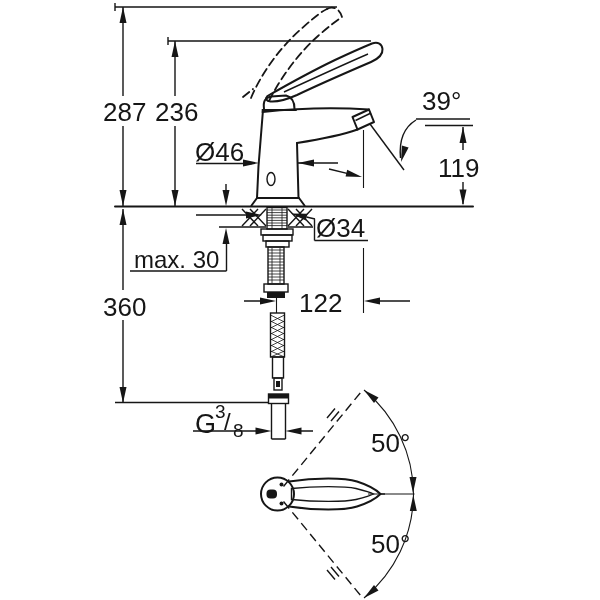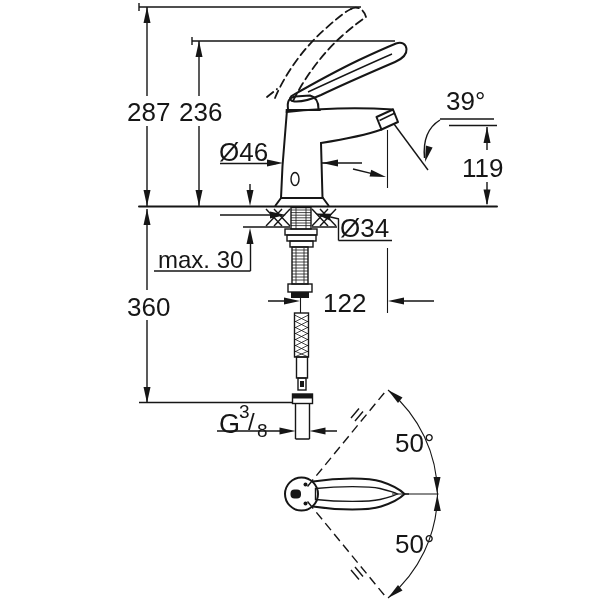--- a/index.html
+++ b/index.html
@@ -1,17 +1,17 @@
 <!DOCTYPE html>
 <html><head>
 <meta charset="utf-8">
 <style>
   html,body{margin:0;padding:0;background:#ffffff;}
   .canvas{position:relative;width:483px;height:600px;background:#ffffff;overflow:hidden;
-          font-family:"Liberation Sans", sans-serif;margin-left:24px;}
+          font-family:"Liberation Sans", sans-serif;}
   svg{display:block;}
   .obj{stroke:#161616;stroke-width:2;fill:none;stroke-linecap:round;stroke-linejoin:round;}
   .obj-thin{stroke:#161616;stroke-width:1.4;fill:none;}
   .dim{stroke:#161616;stroke-width:1.4;fill:none;}
   .thin{stroke:#161616;stroke-width:1.1;fill:none;}
   .dash{stroke:#161616;stroke-width:1.8;fill:none;stroke-dasharray:8 4.5;stroke-linecap:round;}
   .raydash{stroke:#161616;stroke-width:1.4;fill:none;stroke-dasharray:9 5;}
   .tex{stroke:#161616;stroke-width:0.8;fill:none;}
   .ah{fill:#161616;stroke:none;}
   .blk{fill:#161616;stroke:none;}

